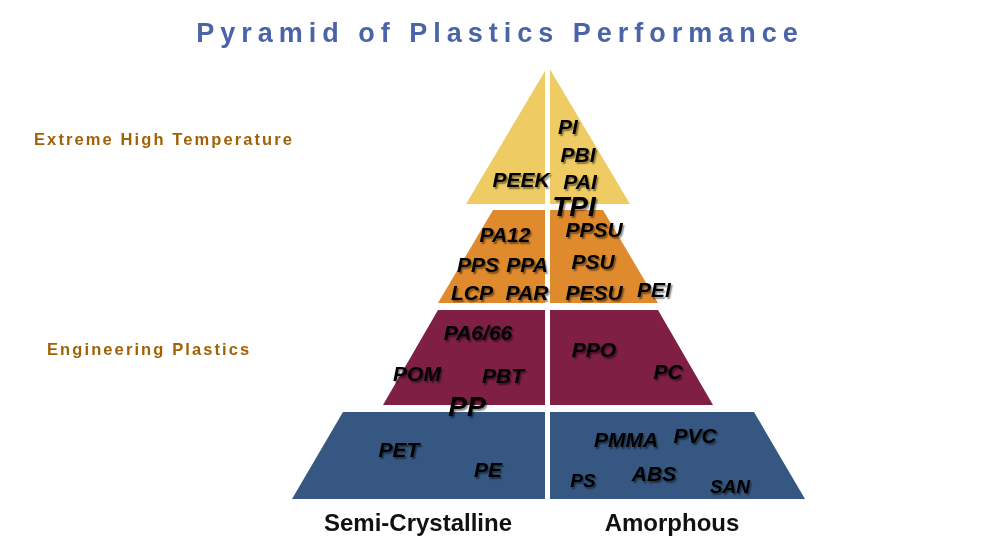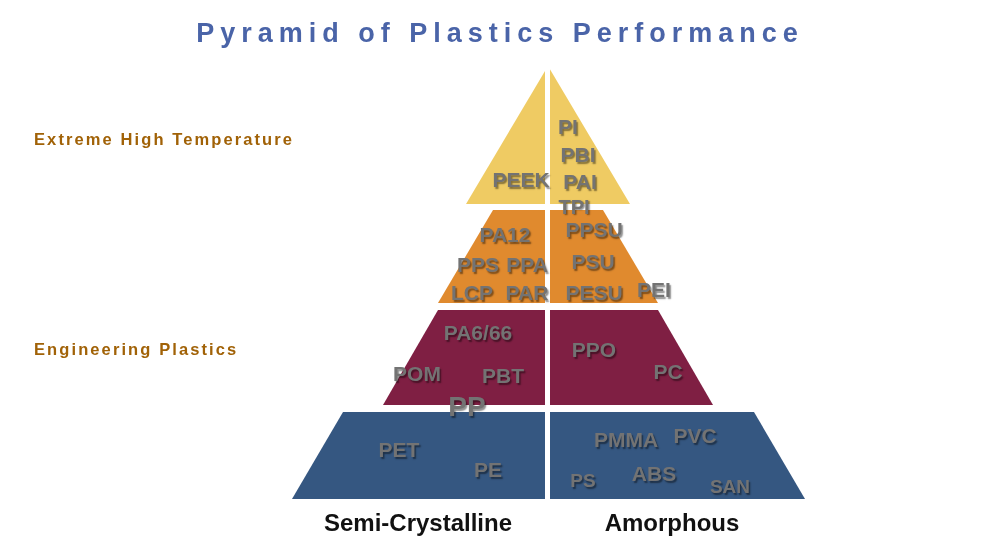--- a/index.html
+++ b/index.html
@@ -29,39 +29,40 @@
     position:absolute;
     left:34px;
     font-size:16.5px;
     font-weight:bold;
     letter-spacing:2.1px;
     color:#a16207;
     white-space:nowrap;
   }
   .row-label.r0{top:130px;}
   .row-label.r1{top:234px;}
-  .row-label.r2{top:340px;}
+  .row-label.r2{top:340px;margin-left:13px;}
   .row-label.r3{top:440px;}
 
   
   .pyramid{position:absolute;left:0;top:0;width:1000px;height:554px;}
   .tier{position:absolute;}
   .tier .shape{position:absolute;inset:0;}
   .tier svg{display:block;}
 
   .labels{position:absolute;inset:0;}
   .chip{
     position:absolute;
-    color:#737373;
+    color:#000000;
     font-weight:bold;
     white-space:nowrap;
     text-shadow:1.5px 1.5px 1.5px rgba(0,0,0,.45);
     transform:translate(-50%,-50%);
+    font-style:italic;
   }
-  .chip.sz-lg{font-size:20px;}
+  .chip.sz-lg{font-size:28px;}
   .chip.sz-md{font-size:21px;}
   .chip.sz-sm{font-size:19px;}
   .chip.big{font-size:28px;}
 
   
   .divider{
     position:absolute;
     left:545px;width:5px;
     background:#ffffff;
   }

